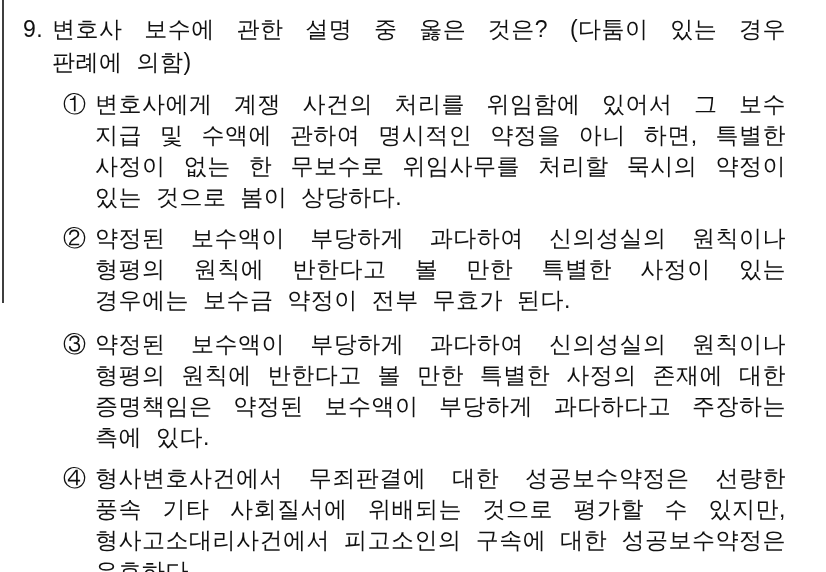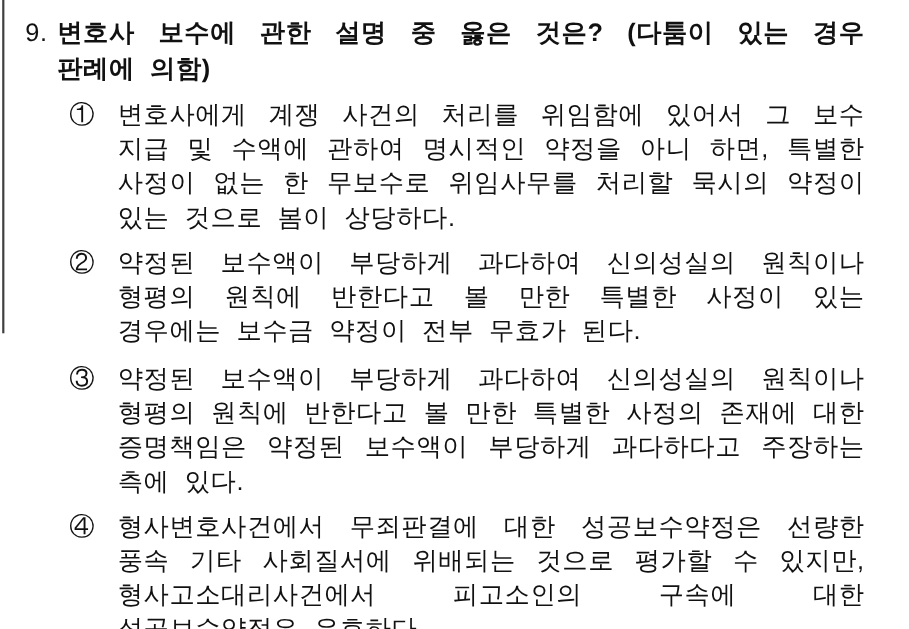--- a/index.html
+++ b/index.html
@@ -43,40 +43,38 @@
   }
   .qnum {
     flex: 0 0 29px;
     white-space: nowrap;
   }
   .qtext {
     flex: 1;
     text-align: justify;
     word-spacing: 7px;
     word-break: keep-all;
-    font-weight: bold;
   }
   .option {
     display: flex;
     margin: 10px 40px 0 63px;
     font-size: 23px;
     line-height: 31px;
     letter-spacing: 0.5px;
   }
   .option.third { margin-top: 13px; }
   .omark {
     flex: 0 0 32px;
     white-space: nowrap;
   }
   .otext {
     flex: 1;
     text-align: justify;
     word-spacing: 7px;
     word-break: keep-all;
-    margin-left: 12px;
   }
 </style>
 </head>
 <body>
 
 <div class="page">
   <div class="left-rule"></div>
 
   <div class="content">
 

